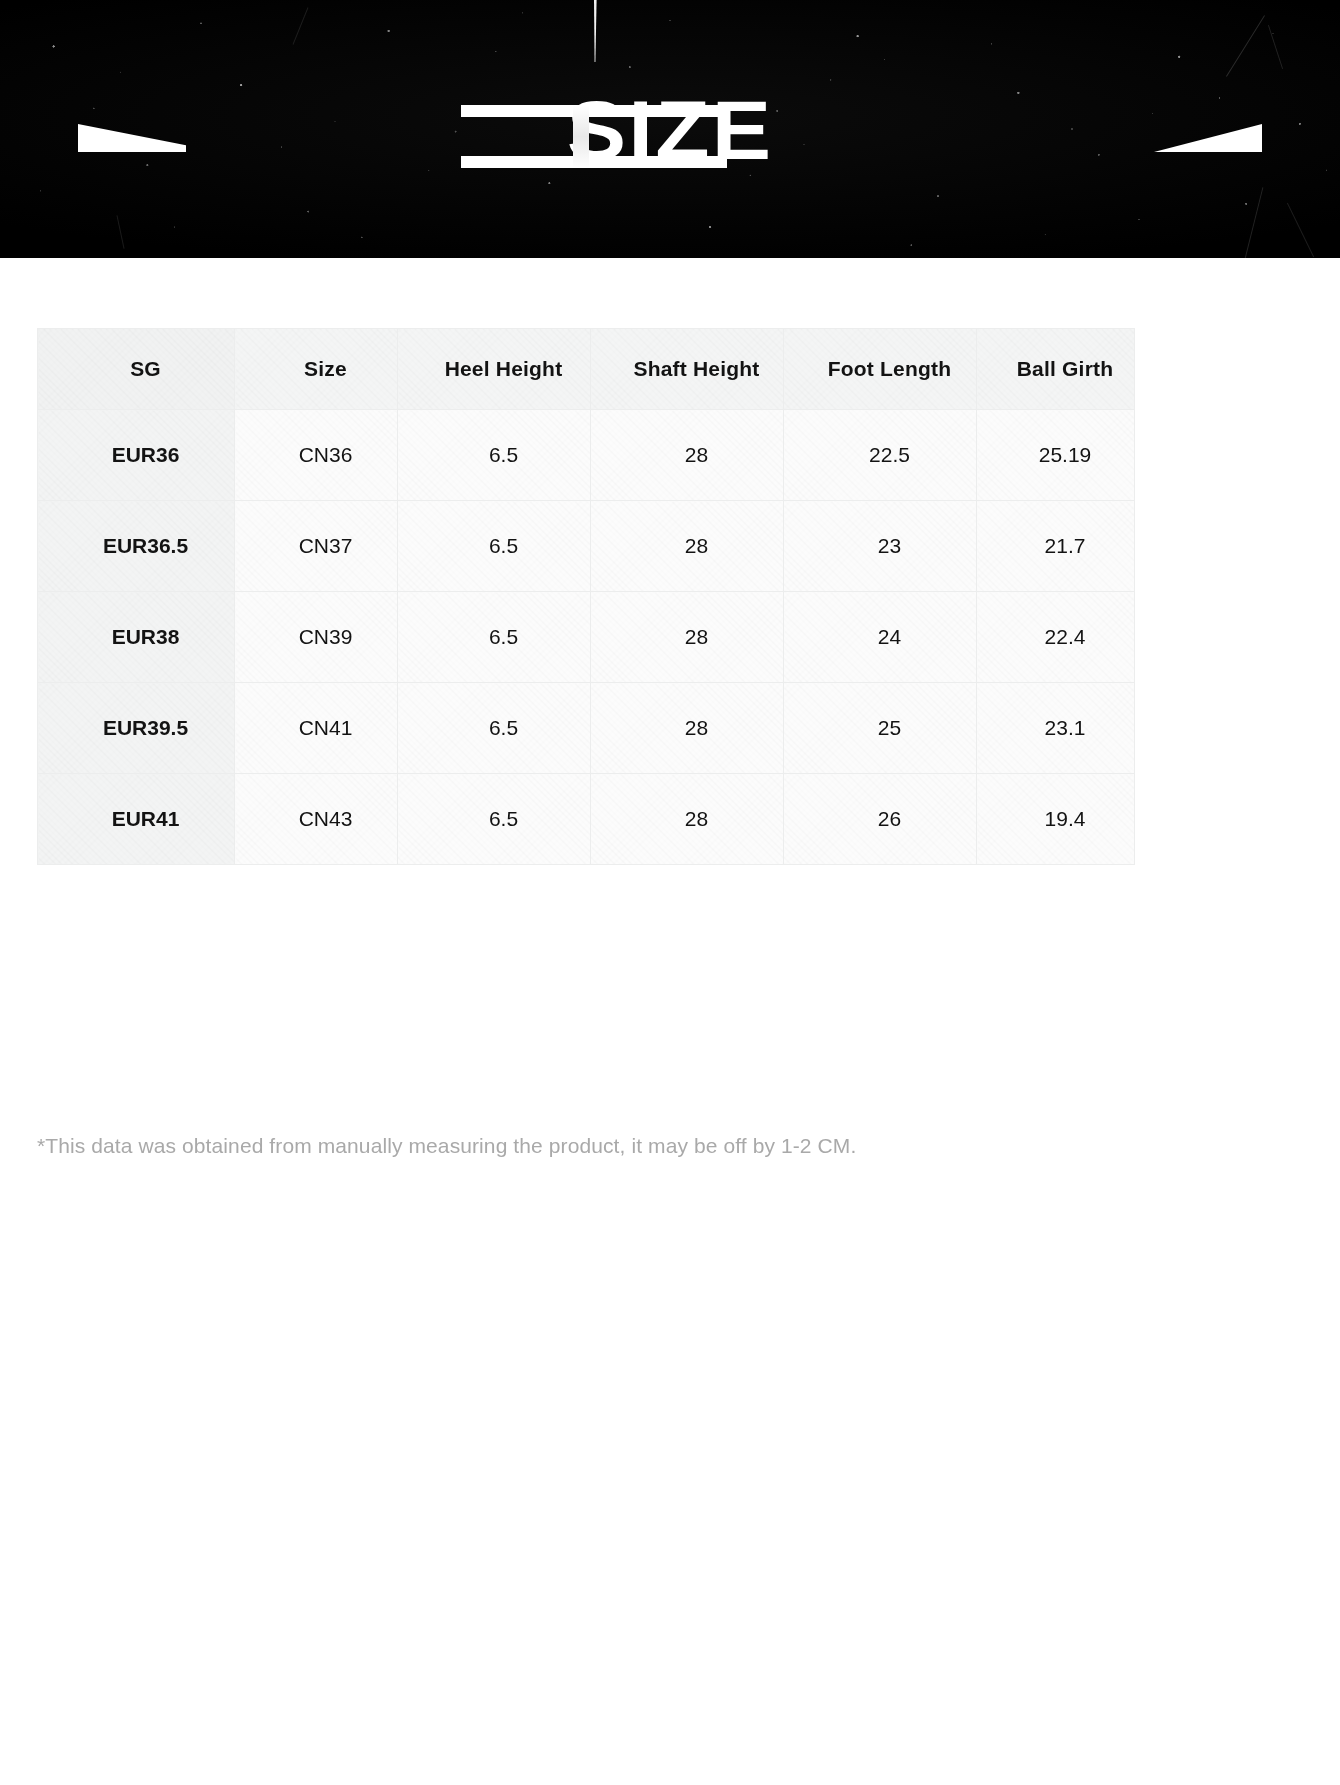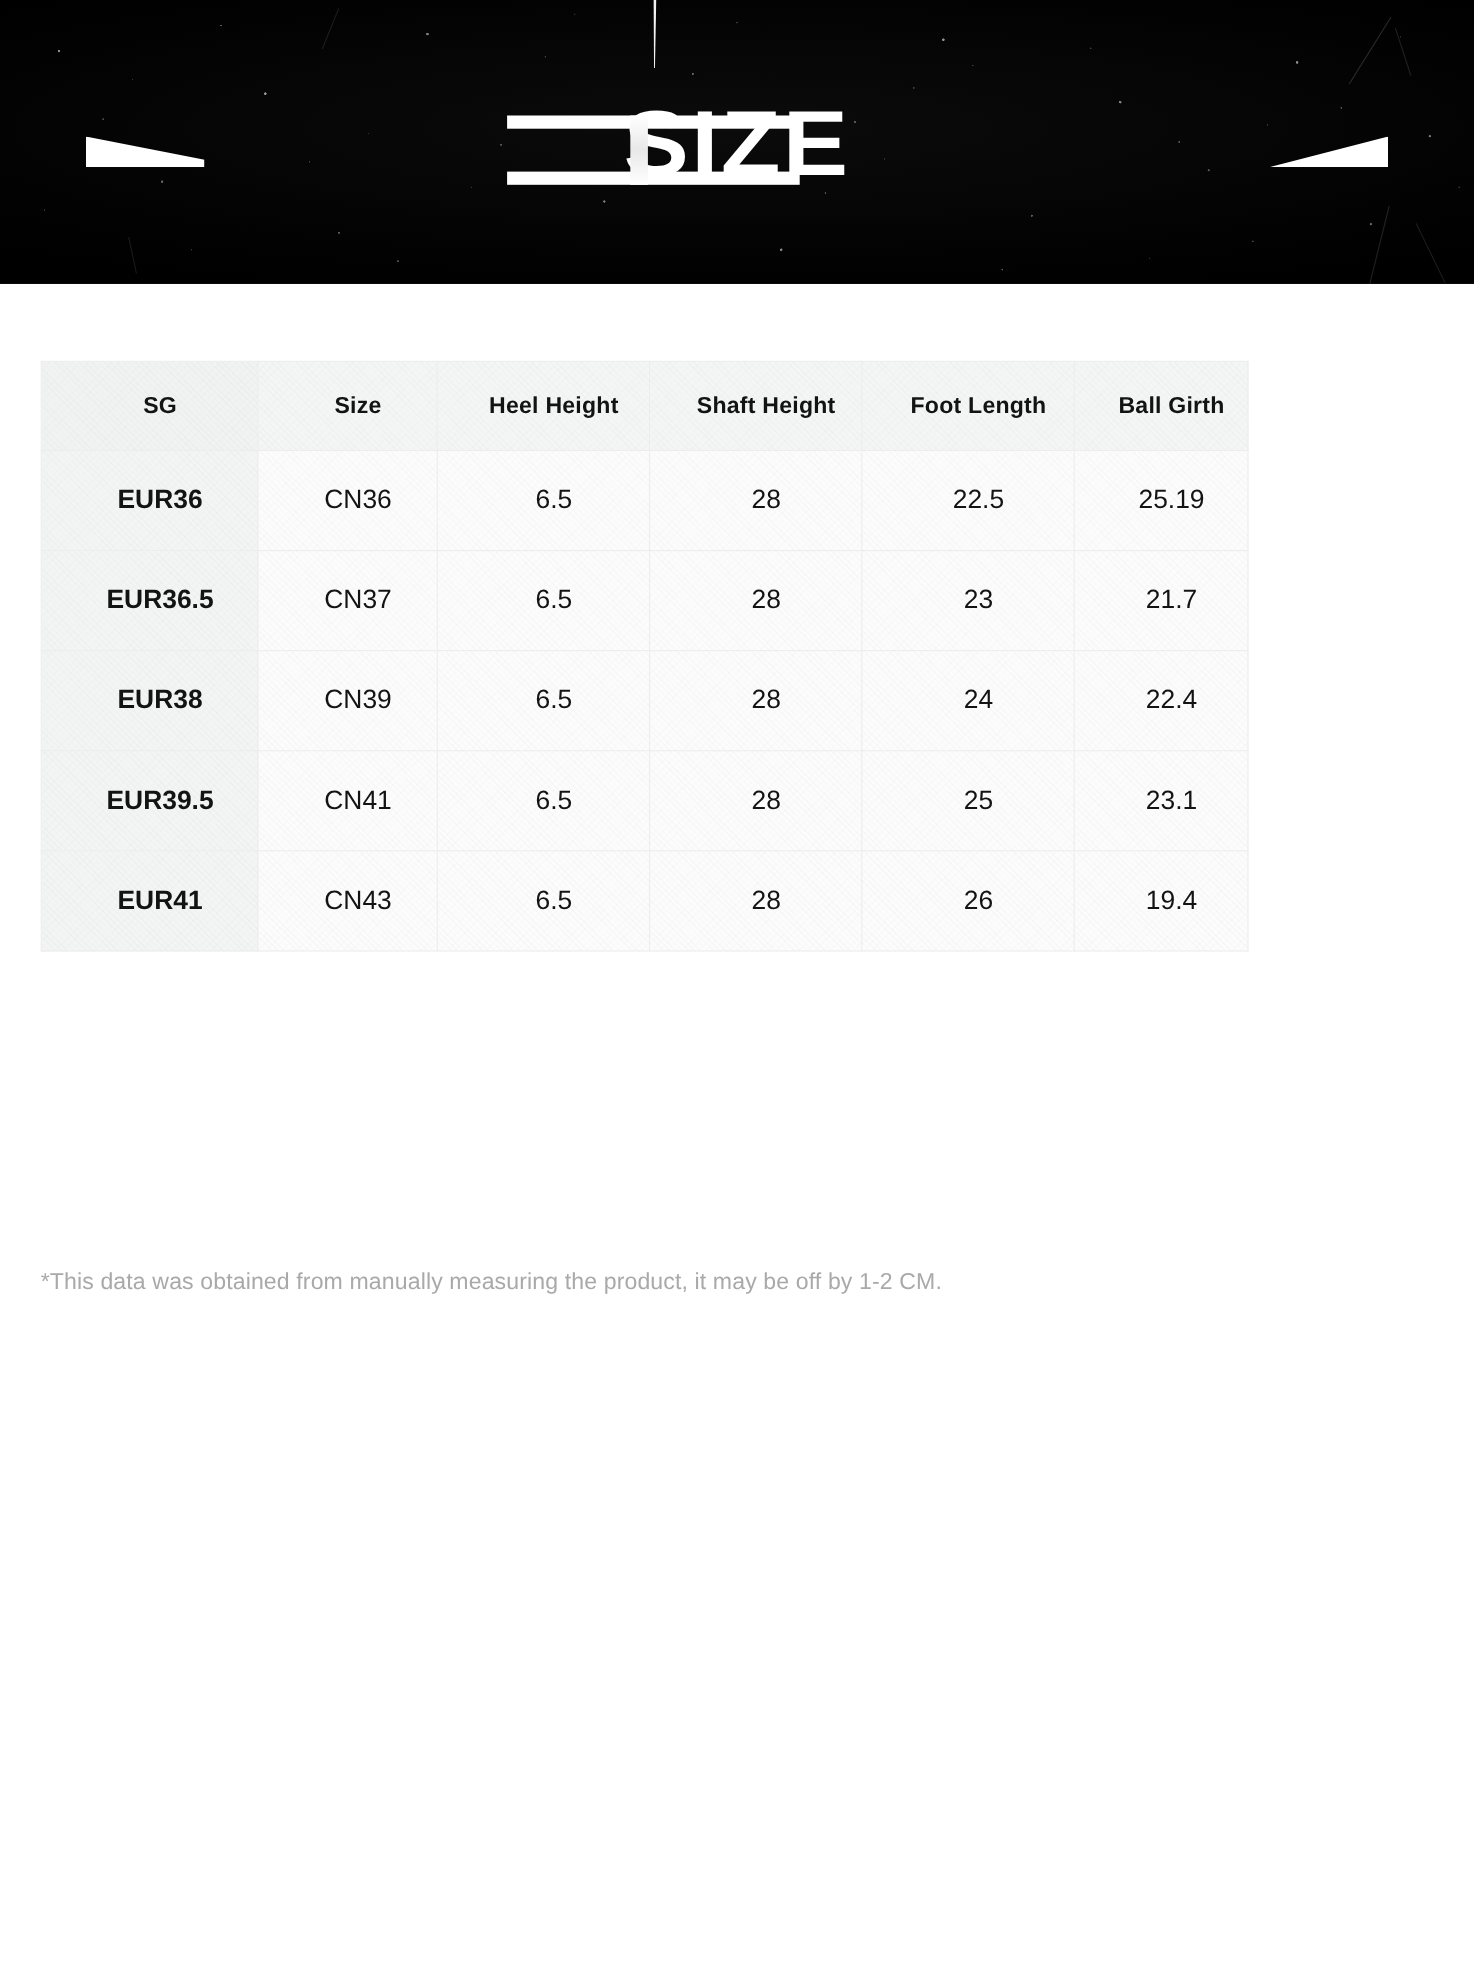--- a/index.html
+++ b/index.html
@@ -185,41 +185,41 @@
   }
   table.size-table th {
     height: 78px;
     font-size: 21px;
     font-weight: 700;
     letter-spacing: .2px;
     background-color: #f4f5f5;
   }
   table.size-table td {
     height: 88px;
-    font-size: 24px;
+    font-size: 21px;
     font-weight: 400;
     background-color: #fcfcfc;
   }
   table.size-table td.col-sg,
   table.size-table th.col-sg {
     font-weight: 700;
     background-color: #f3f4f4;
   }
   table.size-table th.col-sg { background-color: #f1f2f2; }
   col.c1 { width: 197px; }
   col.c2 { width: 163px; }
   col.c3 { width: 193px; }
   col.c4 { width: 193px; }
   col.c5 { width: 193px; }
   col.c6 { width: 158px; }
 
   .footnote {
     position: absolute;
     left: 37px;
-    top: 896px;
+    top: 876px;
     width: 1100px;
     font-size: 21px;
     color: #a9a9a9;
     letter-spacing: .1px;
     white-space: nowrap;
   }
 </style>
 </head>
 <body>
 

